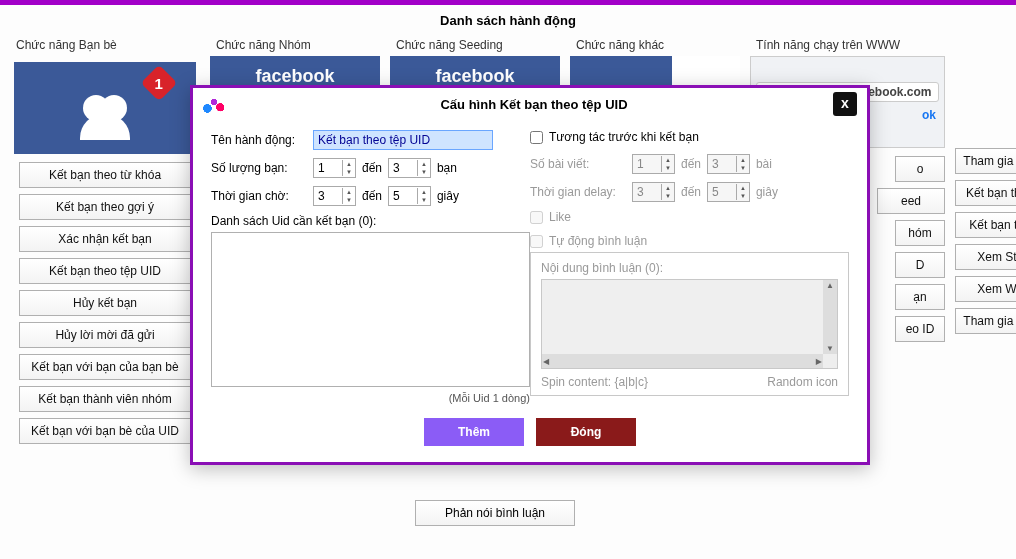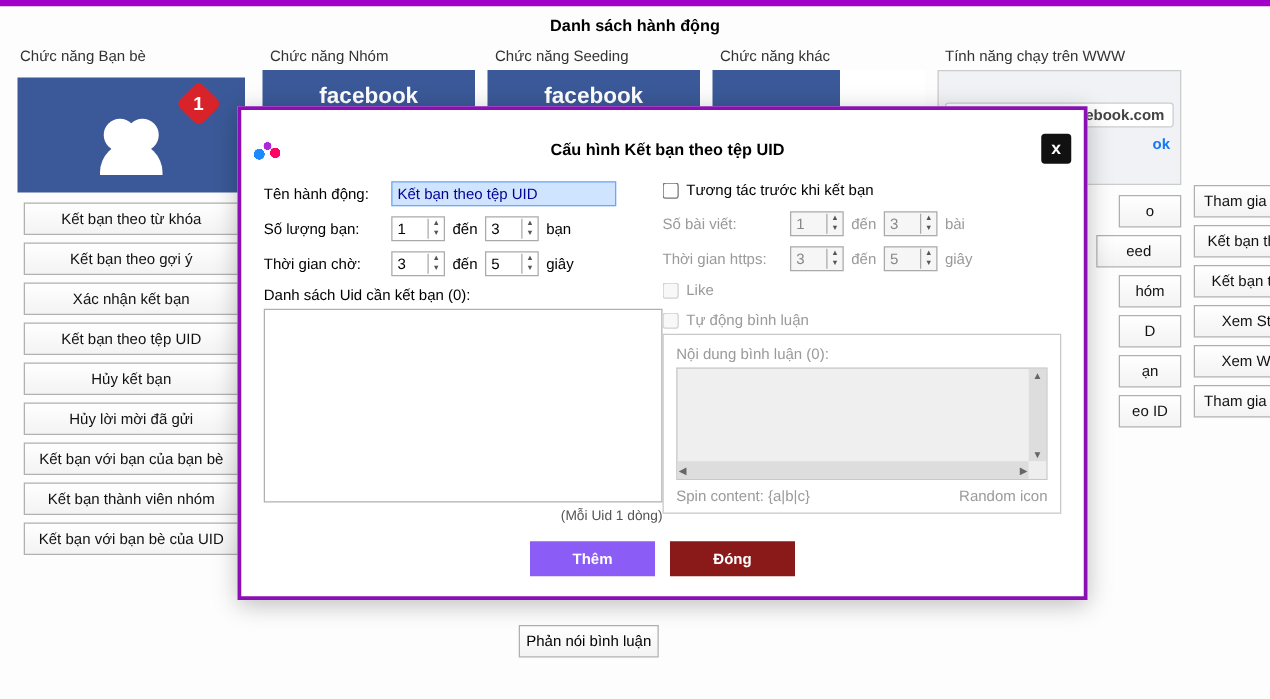--- a/index.html
+++ b/index.html
@@ -33,21 +33,21 @@
 
 .urlbar { background:#fff; border:1px solid #ccc; border-radius:3px; padding:2px 6px; font-size:10px; color:#444; display:flex; align-items:center; gap:4px; margin:0 6px 6px; }
 .urlbar .lock { color:#888; font-size:10px; }
 
 .btn { display:block; width: 172px; margin: 0 auto 6px; padding: 5px 4px; background: linear-gradient(#fff,#f3f3f3); border:1px solid #b0b0b0; text-align:center; cursor:pointer; color:#111; }
 .btn.trunc { width: 100%; text-align:center; }
 
 
 .modal-overlay { position:absolute; inset:0; }
 .modal { position:absolute; left:190px; top:85px; width:680px; background:#fff; border:3px solid #8a0fb5; box-shadow:0 4px 18px rgba(0,0,0,0.25); }
-.modal-header { display:flex; align-items:center; padding:19px 10px 10px; position:relative; }
+.modal-header { display:flex; align-items:center; padding:4px 10px 10px; position:relative; }
 .modal-header .logo { width:22px; height:22px; margin-right:10px; background:
   radial-gradient(circle at 20% 70%, #1e88ff 18%, transparent 19%),
   radial-gradient(circle at 50% 40%, #b028d8 18%, transparent 19%),
   radial-gradient(circle at 78% 65%, #ff0066 18%, transparent 19%);
 }
 .modal-title { flex:1; text-align:center; font-weight:bold; font-size:13px; }
 .modal-close { width:24px; height:24px; background:#111; color:#fff; text-align:center; line-height:22px; font-weight:bold; font-size:14px; border-radius:3px; cursor:pointer; }
 
 .modal-body { display:flex; padding: 4px 18px 14px; }
 .mcol { flex:1 1 0; }
@@ -78,21 +78,21 @@
 .comment-area .corner { position:absolute; right:0; bottom:0; width:14px; height:14px; background:#eee; }
 .sarrow { font-size:8px; color:#666; padding:1px; }
 
 .sub-foot { display:flex; justify-content:space-between; color:#9a9a9a; font-size:11px; margin-top:6px; }
 
 .modal-actions { display:flex; justify-content:center; gap:12px; padding: 0 0 16px; }
 .mbtn { width:100px; padding:7px 0; text-align:center; color:#fff; font-weight:bold; cursor:pointer; border:none; }
 .mbtn.primary { background:#8b5cf6; }
 .mbtn.danger { background:#8a1a1a; }
 
-.peek-btn { position:absolute; left:415px; top:500px; width:112px; padding:5px 0; text-align:center; border:1px solid #b0b0b0; background:linear-gradient(#fff,#f3f3f3); }
+.peek-btn { position:absolute; left:415px; top:500px; width:160px; padding:5px 0; text-align:center; border:1px solid #b0b0b0; background:linear-gradient(#fff,#f3f3f3); }
 </style>
 </head>
 <body>
 
 <div class="topbar"></div>
 <div class="page-title">Danh sách hành động</div>
 
 <div class="columns">
 
   <div class="col col1">
@@ -249,21 +249,21 @@
           <span class="spinner dis">
               <input disabled="" value="3" style="">
               <span class="arrows">
                 <div>▲</div>
                 <div>▼</div>
               </span>
             </span>
           <span>bài</span>
         </div>
         <div class="frow grey">
-          <div class="flabel">Thời gian https:</div>
+          <div class="flabel">Thời gian delay:</div>
           <span class="spinner dis">
               <input disabled="" value="3" style="">
               <span class="arrows">
                 <div>▲</div>
                 <div>▼</div>
               </span>
             </span>
           <span>đến</span>
           <span class="spinner dis">
               <input disabled="" value="5" style="">

